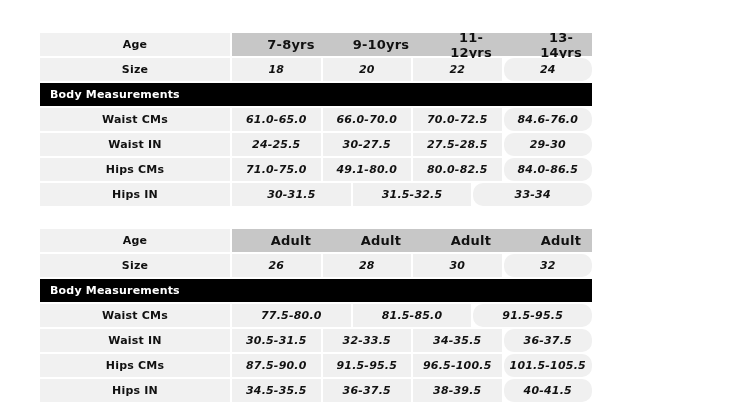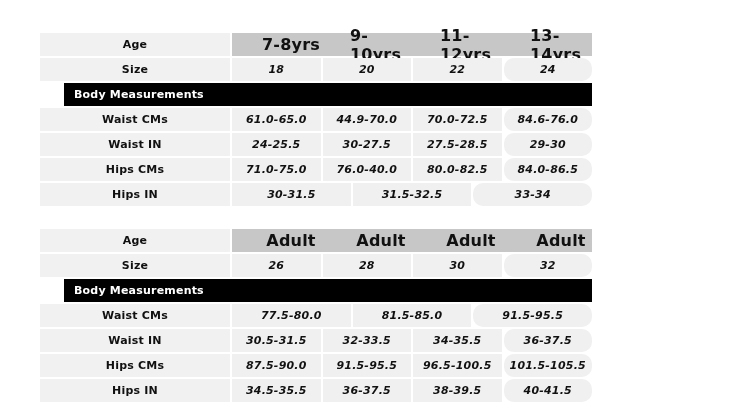--- a/index.html
+++ b/index.html
@@ -5,21 +5,21 @@
   * { box-sizing: border-box; margin: 0; padding: 0; }
   html, body {
     width: 738px; height: 412px;
     background: #ffffff;
     font-family: "DejaVu Sans", "Liberation Sans", sans-serif;
     font-weight: bold;
     color: #111111;
     overflow: hidden;
   }
   .page { padding: 33px 10px 0 40px; }
-  .size-table { width: 552px; }
+  .size-table { width: 552px; text-align: center; }
   .size-table + .size-table { margin-top: 23px; }
   .row { display: flex; height: 23px; margin-bottom: 2px; }
   .cell {
     display: flex; align-items: center; justify-content: center;
     font-size: 11px; letter-spacing: 0.2px;
   }
   .label-cell {
     width: 190px; flex: 0 0 190px;
     background: #f1f1f1;
     margin-right: 2px;
@@ -32,28 +32,28 @@
   }
   .value-cell:last-child { margin-right: 0; border-radius: 10px; }
   .age-bar {
     flex: 1 1 0;
     display: flex;
     background: #c7c7c7;
   }
   .age-cell {
     flex: 1 1 0;
     display: flex; align-items: center; justify-content: center;
-    font-size: 16px; letter-spacing: 0.2px; padding-left: 28px;
+    font-size: 13px; letter-spacing: 0.2px; padding-left: 28px;
   }
   .section-row {
     height: 23px; margin-bottom: 2px;
     background: #000000; color: #ffffff;
     display: flex; align-items: center;
     padding-left: 10px;
-    font-size: 11px; letter-spacing: 0.2px; margin-left: 24px;
+    font-size: 11px; letter-spacing: 0.2px;
   }
 </style>
 </head>
 <body>
 
 <div class="page">
 
   <div class="size-table">
     <div class="row">
       <div class="cell label-cell">Age</div>
@@ -70,35 +70,35 @@
       <div class="cell value-cell">20</div>
       <div class="cell value-cell">22</div>
       <div class="cell value-cell">24</div>
     </div>
     <div class="section-row">
       <span>Body Measurements</span>
     </div>
     <div class="row">
       <div class="cell label-cell">Waist CMs</div>
       <div class="cell value-cell">61.0-65.0</div>
-      <div class="cell value-cell">44.9-70.0</div>
+      <div class="cell value-cell">66.0-70.0</div>
       <div class="cell value-cell">70.0-72.5</div>
       <div class="cell value-cell">84.6-76.0</div>
     </div>
     <div class="row">
       <div class="cell label-cell">Waist IN</div>
       <div class="cell value-cell">24-25.5</div>
       <div class="cell value-cell">30-27.5</div>
       <div class="cell value-cell">27.5-28.5</div>
       <div class="cell value-cell">29-30</div>
     </div>
     <div class="row">
       <div class="cell label-cell">Hips CMs</div>
       <div class="cell value-cell">71.0-75.0</div>
-      <div class="cell value-cell">76.0-40.0</div>
+      <div class="cell value-cell">49.1-80.0</div>
       <div class="cell value-cell">80.0-82.5</div>
       <div class="cell value-cell">84.0-86.5</div>
     </div>
     <div class="row">
       <div class="cell label-cell">Hips IN</div>
       <div class="cell value-cell">30-31.5</div>
       <div class="cell value-cell">31.5-32.5</div>
       <div class="cell value-cell">33-34</div>
     </div>
   </div>

